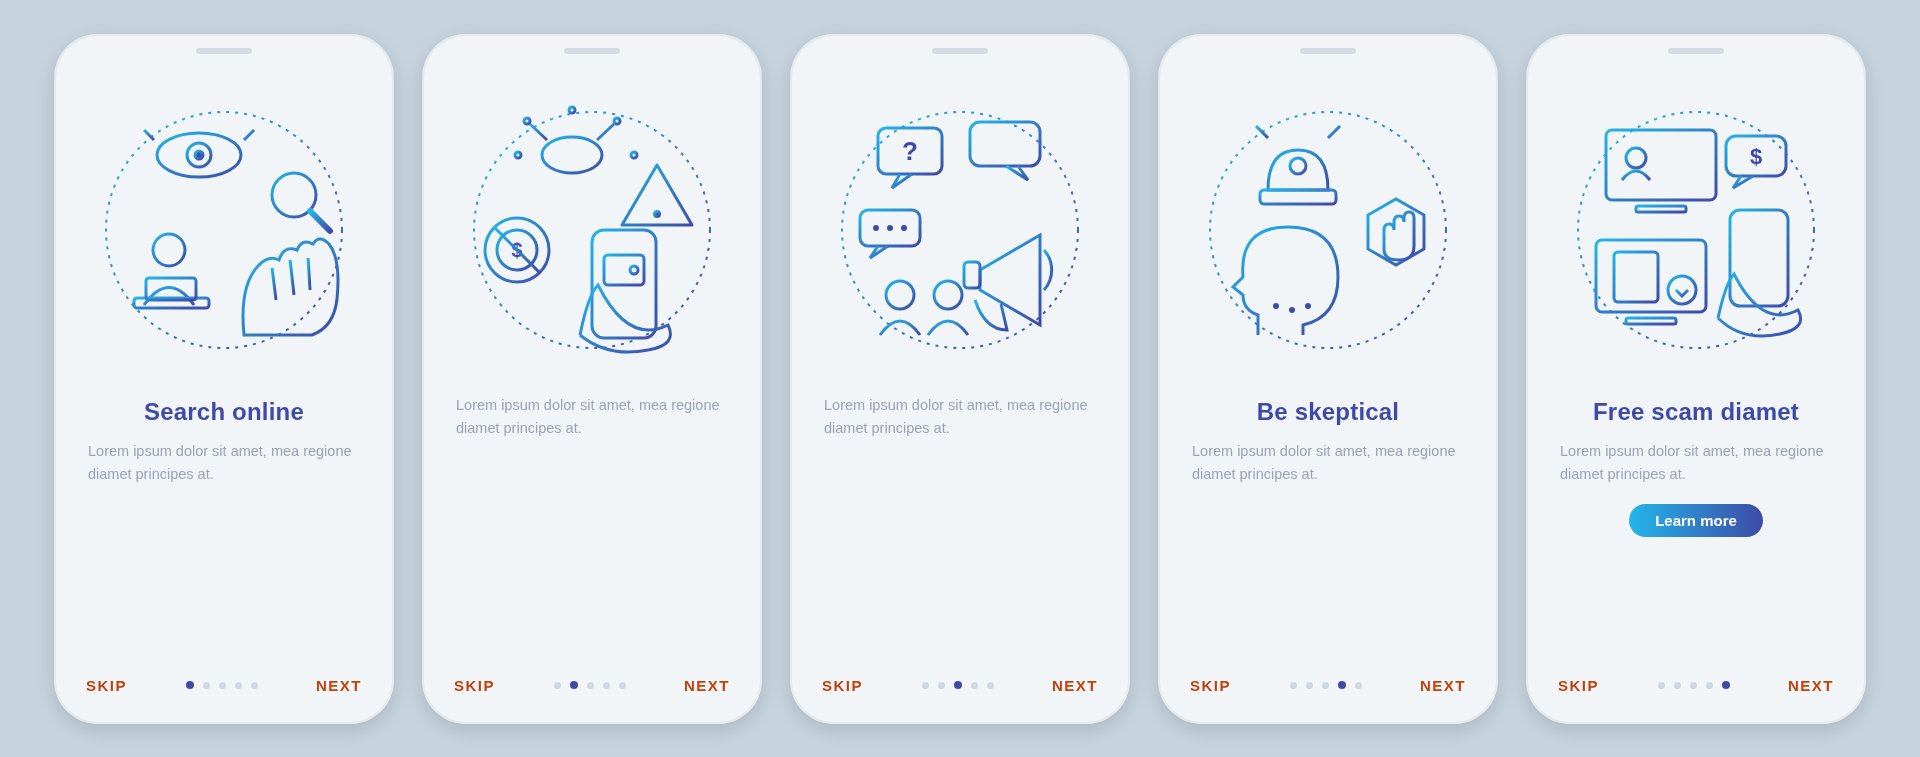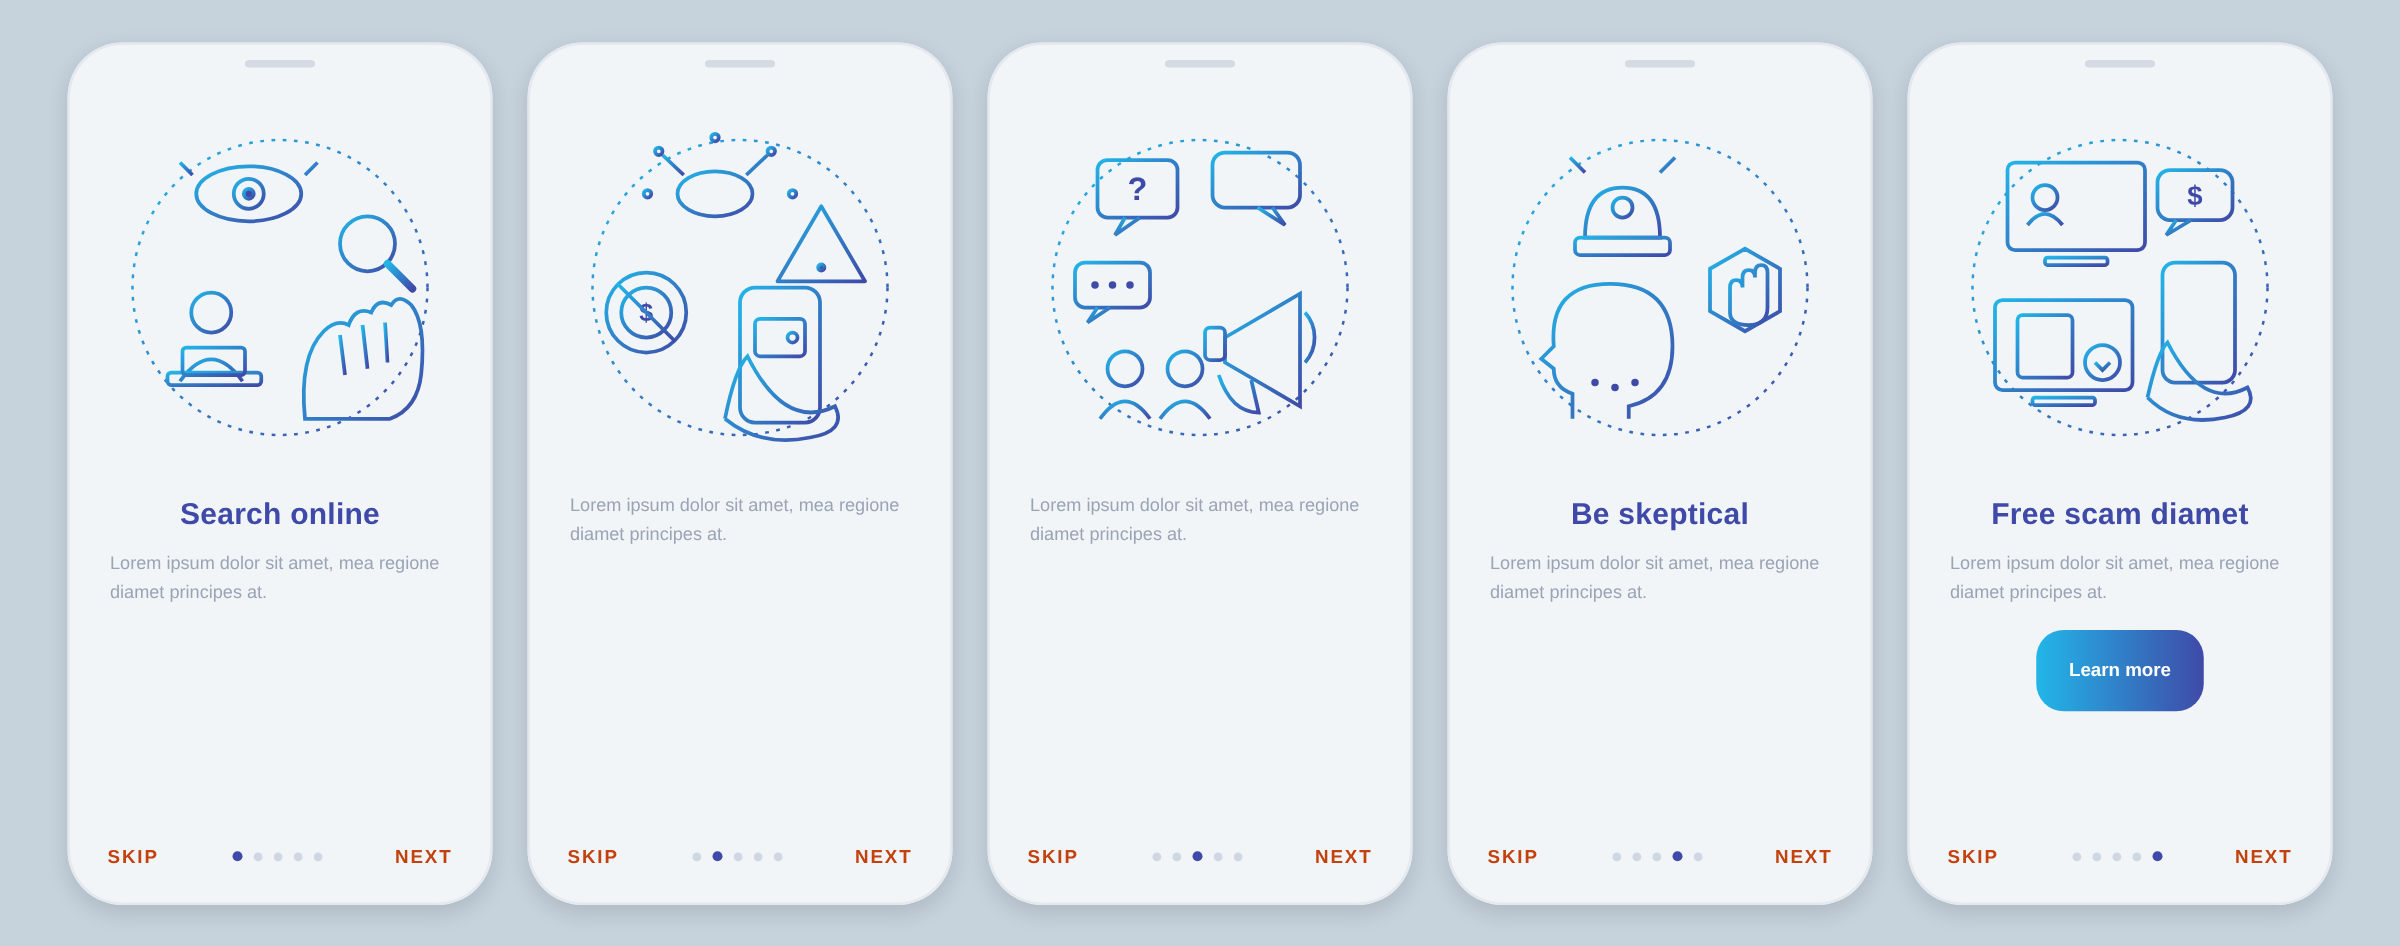--- a/index.html
+++ b/index.html
@@ -61,21 +61,21 @@
   .body {
     font-size: 14.5px;
     line-height: 1.6;
     color: #9aa4b5;
     margin-top: 14px;
     padding: 0 10px;
   }
   .cta {
     margin: 18px auto 0;
     display: inline-block;
-    padding: 24px 26px;
+    padding: 8px 26px;
     border-radius: 22px;
     background: linear-gradient(90deg,#22b6e8,#3f4aa8);
     color: #fff;
     font-weight: 700;
     font-size: 15px;
     text-align: center;
     align-self: center;
     cursor: pointer;
   }
   .footer {

